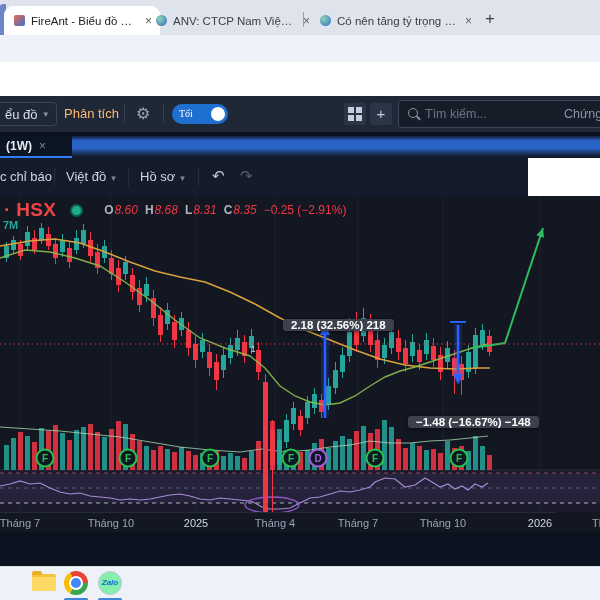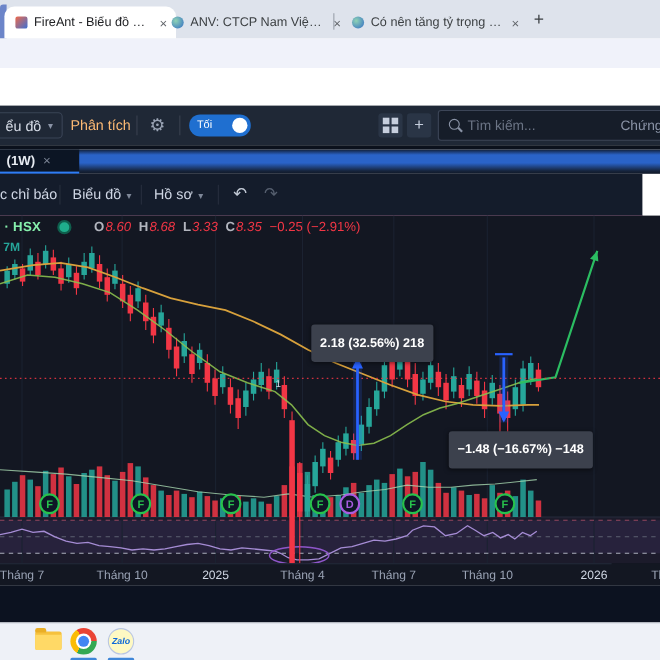--- a/index.html
+++ b/index.html
@@ -22,21 +22,21 @@
   .addrrow{position:absolute;left:0;top:35px;width:600px;height:27px;background:#f0f2fa;}
   .whiterow{position:absolute;left:0;top:62px;width:600px;height:34px;background:#ffffff;}
   
   .apptb{position:absolute;left:0;top:96px;width:600px;height:36px;background:#1f2836;}
   .layoutbtn{position:absolute;left:-16px;top:6px;height:22px;border:1px solid #3a4456;border-radius:4px;
              display:flex;align-items:center;gap:6px;padding:0 8px 0 20px;color:#d8dee9;font-size:13px;}
   .caret{color:#8a93a6;font-size:9px;}
   .analyze{position:absolute;left:64px;top:10px;color:#fdba74;font-size:13px;}
   .vdiv{position:absolute;top:9px;width:1px;height:18px;background:#39404f;}
   .gear{position:absolute;left:136px;top:8px;color:#9aa4b5;font-size:16px;}
-  .toggle{position:absolute;left:172px;top:8px;width:56px;height:20px;background:#1f6fd0;border-radius:10px;}
+  .toggle{position:absolute;left:172px;top:8px;width:56px;height:20px;background:#1f6fd0;border-radius:10px;font-family:Liberation Serif, serif;}
   .toglabel{position:absolute;left:7px;top:4px;font-size:10px;color:#fff;}
   .knob{position:absolute;right:3px;top:3px;width:14px;height:14px;border-radius:50%;background:#fff;}
   .sqbtn{position:absolute;top:7px;width:22px;height:22px;background:#2a3546;border-radius:3px;}
   .gridic{position:absolute;left:4px;top:4px;width:14px;height:14px;
           background:
             linear-gradient(#c6cedd,#c6cedd) 0 0/6px 6px no-repeat,
             linear-gradient(#c6cedd,#c6cedd) 8px 0/6px 6px no-repeat,
             linear-gradient(#c6cedd,#c6cedd) 0 8px/6px 6px no-repeat,
             linear-gradient(#c6cedd,#c6cedd) 8px 8px/6px 6px no-repeat;}
   .plusbtn{color:#c6cedd;text-align:center;line-height:21px;font-size:15px;}
@@ -48,53 +48,53 @@
   .cat{position:absolute;left:165px;top:6px;font-size:12.5px;color:#8a93a6;}
   .gaprow{position:absolute;left:0;top:132px;width:600px;height:4px;background:#0b111c;}
   
   .charttabs{position:absolute;left:0;top:136px;width:600px;height:22px;
              background:linear-gradient(180deg,#12203a 0%,#2a63c8 22%,#2a63c8 55%,#16243c 88%,#101827 100%);}
   .ctab{position:absolute;left:0;top:0;width:72px;height:22px;background:#0c1524;border-bottom:2px solid #2f7df6;
         display:flex;align-items:center;gap:7px;padding-left:6px;box-sizing:border-box;
         color:#e8ecf2;font-weight:bold;font-size:12px;}
   .ctx{color:#7e8798;font-weight:normal;font-size:12px;}
   
-  .ctb{position:absolute;left:0;top:158px;width:584px;height:38px;background:#141c2b;border-bottom:3px solid #f9a8d4;}
+  .ctb{position:absolute;left:0;top:158px;width:528px;height:38px;background:#141c2b;border-bottom:3px solid #f9a8d4;}
   .ctbi{position:absolute;top:11px;font-size:13px;color:#cfd6e4;white-space:nowrap;}
   .ctbc{color:#7e8798;font-size:9px;padding-left:5px;}
   .cdiv{position:absolute;top:10px;width:1px;height:18px;background:#262e3d;}
   .undo{color:#c3cad6;font-size:15px;}
   .redo{color:#555e6e;font-size:15px;}
   
   .chart{position:absolute;left:0;top:196px;width:600px;height:336px;background:#131722;}
   .symrow{position:absolute;left:4px;top:3px;display:flex;align-items:center;font-size:12px;white-space:nowrap;}
-  .sym{color:#86efac;font-size:12px;font-weight:bold;letter-spacing:.3px;}
+  .sym{color:#ef4444;font-size:19px;font-weight:bold;letter-spacing:.3px;}
   .mdot{width:9px;height:9px;border-radius:50%;background:#1fae8c;border:2px solid #0f5e4c;margin:0 14px 0 14px;}
   .olab{color:#b2b5be;margin-left:7px;font-weight:bold;}
   .oval{color:#f23645;margin-left:1px;font-style:italic;}
   .chg{color:#f23645;margin-left:7px;}
   .vollbl{position:absolute;left:3px;top:23px;color:#26a69a;font-size:11px;font-weight:bold;}
   .tip{position:absolute;background:#3c414d;color:#fff;font-size:11.5px;font-weight:bold;
-       padding:11px 8px;border-radius:3px;white-space:nowrap;box-shadow:0 1px 4px rgba(0,0,0,.5);}
+       padding:0 8px;border-radius:3px;white-space:nowrap;box-shadow:0 1px 4px rgba(0,0,0,.5);margin-top:24px;}
   .tip1{left:283px;top:99px;}
   .tip2{left:408px;top:196px;}
   #axis{position:absolute;left:0;top:316px;width:556px;height:20px;border-top:1px solid #242a3a;}
   #axis span{position:absolute;top:4px;font-size:11px;color:#9aa3b5;transform:translateX(-50%);white-space:nowrap;}
   #axis span.strong{color:#d0d7e4;}
   .bottomgap{position:absolute;left:0;top:532px;width:600px;height:34px;background:#0c1220;}
   
   .taskbar{position:absolute;left:0;top:566px;width:600px;height:34px;background:#eef1f7;border-top:1px solid #d8dce4;}
   .folder{position:absolute;left:32px;top:7px;width:24px;height:17px;background:#f6c13d;border-radius:2px;}
   .folder:before{content:"";position:absolute;left:0;top:-3px;width:10px;height:4px;background:#e9ae26;border-radius:2px 2px 0 0;}
   .folder:after{content:"";position:absolute;left:0;top:3px;width:24px;height:14px;background:#ffd966;border-radius:0 0 2px 2px;}
   .chromeic{position:absolute;left:64px;top:4px;width:24px;height:24px;border-radius:50%;
             background:conic-gradient(from -30deg,#ea4335 0 120deg,#34a853 0 240deg,#fbbc05 0 360deg);}
   .chromeic:before{content:"";position:absolute;left:5px;top:5px;width:14px;height:14px;border-radius:50%;background:#fff;}
   .chromeic:after{content:"";position:absolute;left:7px;top:7px;width:10px;height:10px;border-radius:50%;background:#4285f4;}
-  .zaloic{position:absolute;left:98px;top:4px;width:24px;height:24px;border-radius:50%;background:#fef9c3;
+  .zaloic{position:absolute;left:98px;top:4px;width:24px;height:24px;border-radius:50%;background:#86efac;
           border:1px solid #b9c6e2;box-sizing:border-box;color:#0b67d8;font-size:8px;font-weight:bold;
           font-style:italic;text-align:center;line-height:22px;}
   .runline{position:absolute;top:31px;height:3px;background:#3f86d8;border-radius:2px;}
 </style>
 </head>
 <body>
 
 <div class="stage">
 
   <div class="tabstrip">
@@ -152,21 +152,21 @@
   <div class="charttabs">
     <div class="ctab">
       <span>(1W)</span>
       <span class="ctx">×</span>
     </div>
   </div>
 
   <div class="ctb">
     <span class="ctbi" style="left:0px">c chỉ báo</span>
     <div class="cdiv" style="left:54px"></div>
-    <span class="ctbi" style="left:66px"><span>Biểu đồ</span><span class="ctbc">▾</span></span>
+    <span class="ctbi" style="left:66px"><span>Việt đồ</span><span class="ctbc">▾</span></span>
     <div class="cdiv" style="left:128px"></div>
     <span class="ctbi" style="left:140px"><span>Hồ sơ</span><span class="ctbc">▾</span></span>
     <div class="cdiv" style="left:198px"></div>
     <span class="ctbi undo" style="left:212px;top:9px">↶</span>
     <span class="ctbi redo" style="left:240px;top:9px">↷</span>
   </div>
 
   <div class="chart">
     <svg id="chartsvg" width="600" height="316" viewBox="0 196 600 316" style="position:absolute;left:0;top:0">
         <rect x="0" y="470" width="600" height="42" fill="#1c1b2b"></rect>
@@ -426,21 +426,21 @@
       </svg>
 
     <div class="symrow">
       <span class="sym">· HSX</span>
       <span class="mdot"></span>
       <span class="olab">O</span>
         <span class="oval">8.60</span>
       <span class="olab">H</span>
         <span class="oval">8.68</span>
       <span class="olab">L</span>
-        <span class="oval">3.33</span>
+        <span class="oval">8.31</span>
       <span class="olab">C</span>
         <span class="oval">8.35</span>
       <span class="chg">−0.25 (−2.91%)</span>
     </div>
     <div class="vollbl">7M</div>
 
     <div class="tip tip1">2.18 (32.56%) 218</div>
     <div class="tip tip2">−1.48 (−16.67%) −148</div>
 
     <div id="axis">

